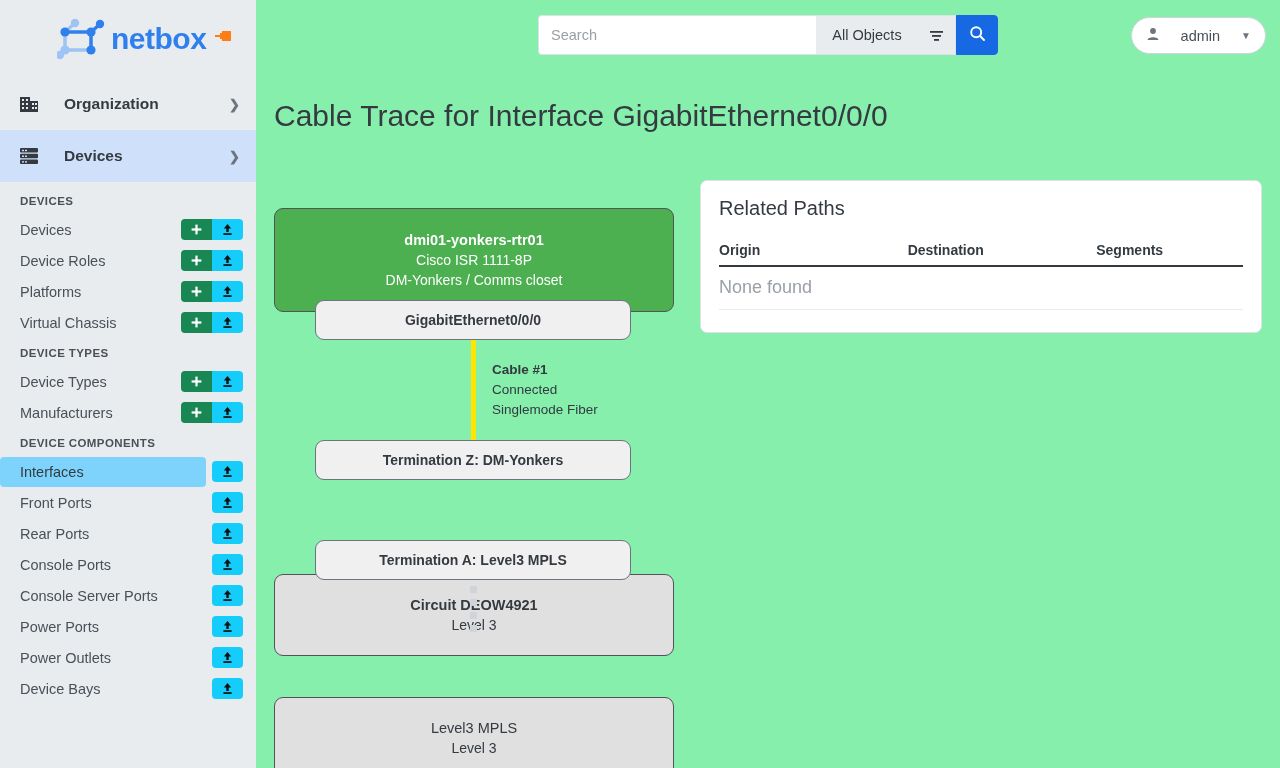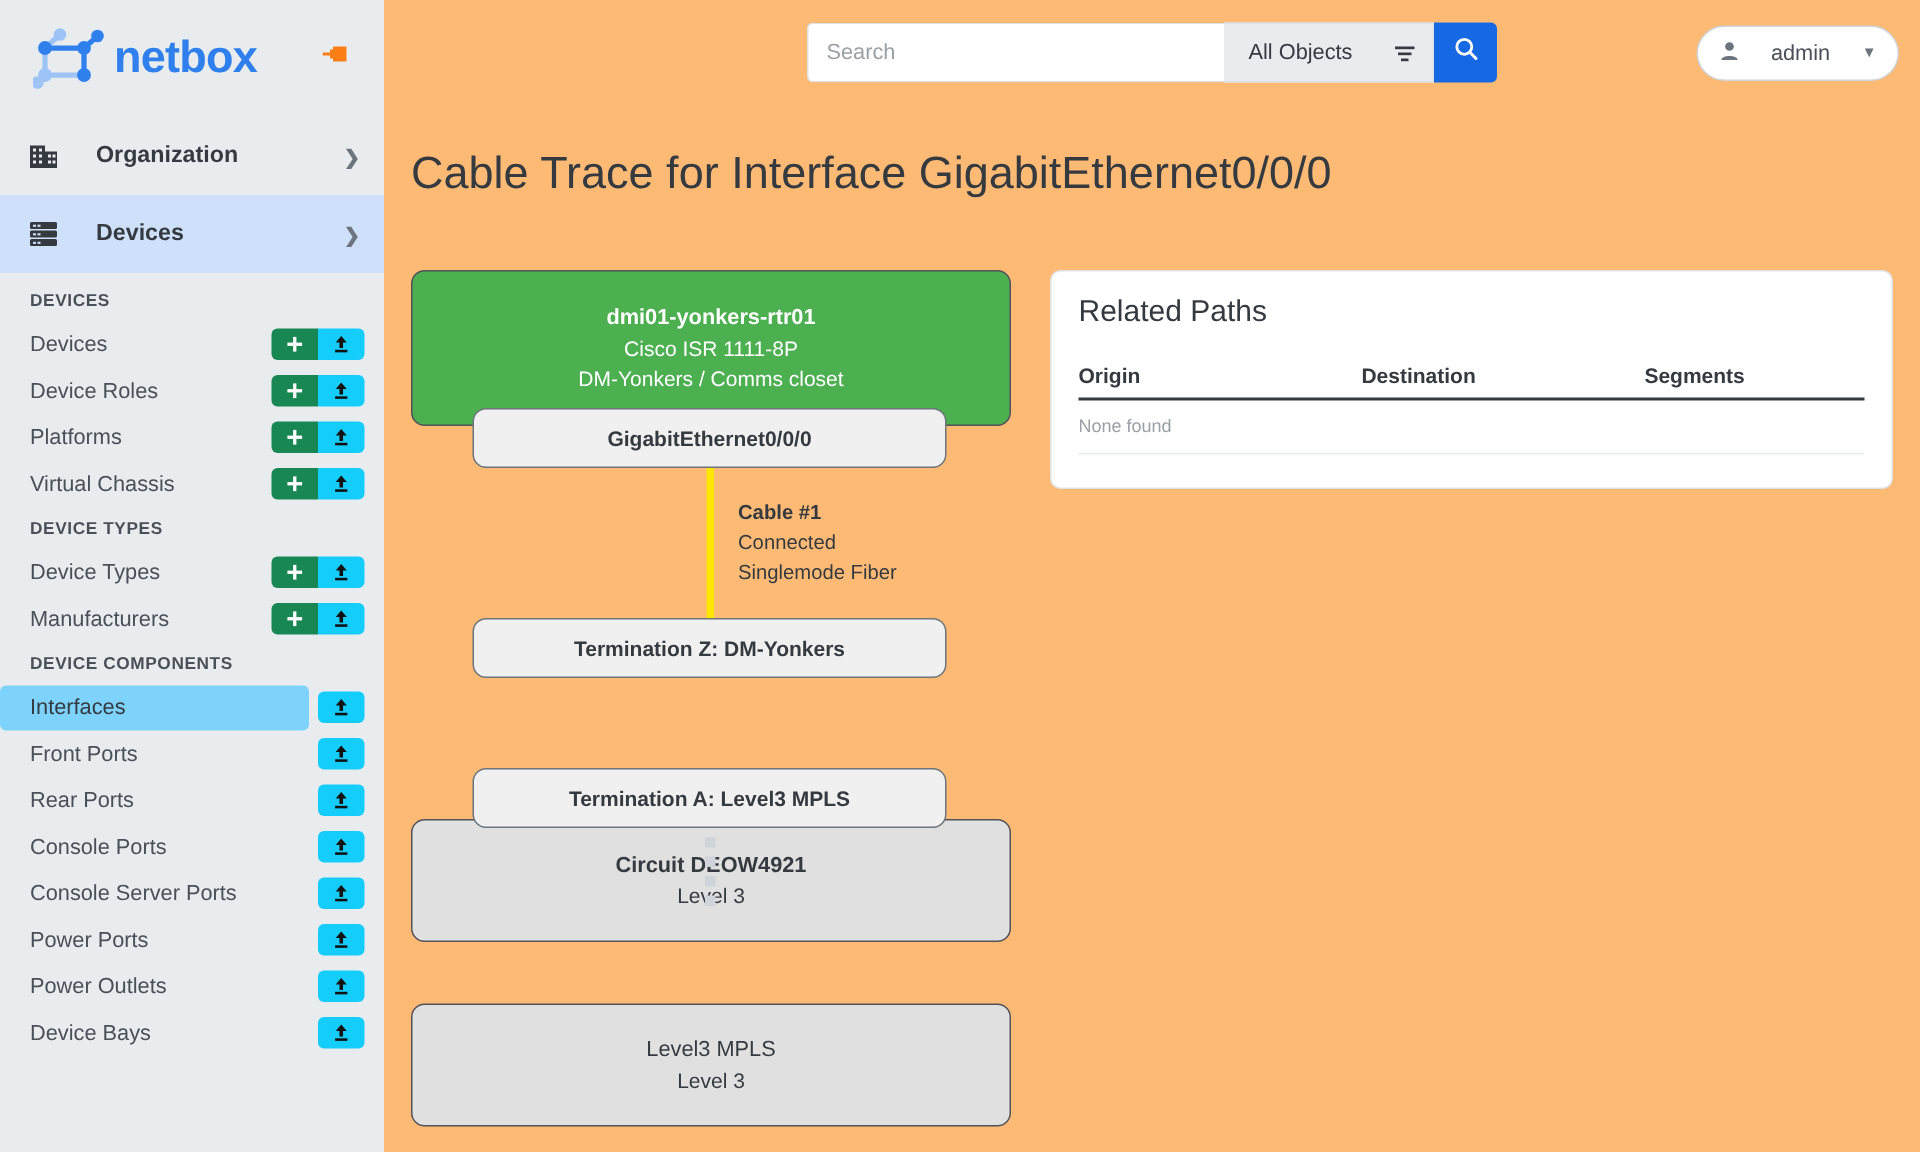--- a/index.html
+++ b/index.html
@@ -19,20 +19,21 @@
     background: #e9ecef;
     flex: 0 0 256px;
     overflow: hidden;
     position: relative;
   }
   .sidebar-header {
     height: 78px;
     display: flex; 
     padding: 0 14px 0 22px;
     position: relative;
+    margin-left: 35px;
   }
   .logo-wrap { display: flex; align-items: center; gap: 6px; }
   .logo-mark { width: 48px; height: 42px; display: block; }
   .logo-text { font-size: 30px; font-weight: 700; color: #2f80ed; letter-spacing: -0.5px; line-height: 1; }
   .pin-icon { position: absolute; right: 22px; top: 29px; }
 
   .nav-group {
     display: flex; align-items: center;
     height: 52px;
     padding: 0 16px 0 14px;
@@ -76,21 +77,21 @@
     width: 31px; height: 21px;
     display: flex; align-items: center; justify-content: center;
     cursor: pointer; border: none; padding: 0;
   }
   .mini-btn.add { background: #198754; border-radius: 4px 0 0 4px; }
   .mini-btn.imp { background: #15cdfa; border-radius: 0 4px 4px 0; }
   .mini-btn.imp.solo { border-radius: 4px; }
   .mini-btn svg { display: block; }
 
   
-  .main { flex: 1; height: 768px; overflow: hidden; background: #fdba74; position: relative; }
+  .main { flex: 1; height: 768px; overflow: hidden; background: #86efac; position: relative; }
 
   .topbar {
     height: 70px;
     display: flex; align-items: center;
     padding: 0 16px;
     position: relative;
   }
   .search-wrap { display: flex; align-items: stretch; height: 40px; margin-left: auto; margin-right: auto; }
   .search-input {
     width: 278px; height: 40px;
@@ -139,20 +140,21 @@
   .side-col { flex: 1; }
 
   
   .trace { position: relative; width: 400px; }
   .node {
     border: 1px solid #52525b;
     border-radius: 9px;
     text-align: center;
     padding: 14px 10px;
     position: relative;
+    margin-top: 28px;
   }
   .node-device { background: #4caf50; color: #fff; height: 104px; display:flex; flex-direction:column; justify-content:flex-start; padding-top:21px; }
   .node-device .n-title { font-weight: 700; font-size: 14.5px; line-height: 20px; }
   .node-device .n-sub { font-size: 14px; line-height: 20px; }
   .node-circuit { background: #e0e0e0; color: #343a40; height: 82px; display:flex; flex-direction:column; justify-content:center; }
   .node-circuit .n-title { font-weight: 700; font-size: 14.5px; line-height: 20px; }
   .node-circuit .n-sub { font-size: 14px; line-height: 20px; color:#343a40; }
   .node-provider { background: #e0e0e0; color: #343a40; height: 82px; display:flex; flex-direction:column; justify-content:center; }
   .node-provider .n-title { font-weight: 400; font-size: 14.5px; line-height: 20px; }
   .node-provider .n-sub { font-size: 14px; line-height: 20px; }
@@ -201,21 +203,21 @@
     padding: 16px 18px 22px 18px;
   }
   .card-title { font-size: 20px; font-weight: 400; color: #343a40; margin-bottom: 18px; }
   table.rp { width: 100%; border-collapse: collapse; }
   table.rp th {
     text-align: left; font-size: 14px; font-weight: 700; color: #343a40;
     padding: 4px 0 7px 0;
     border-bottom: 2px solid #343a40;
   }
   table.rp td {
-    font-size: 12px; color: #9aa0a6;
+    font-size: 18px; color: #9aa0a6;
     padding: 10px 0 11px 0;
     border-bottom: 1px solid #e9ecef;
   }
   th.col-origin { width: 36%; }
   th.col-dest { width: 36%; }
 </style>
 </head>
 <body>
 
 <div class="app">

